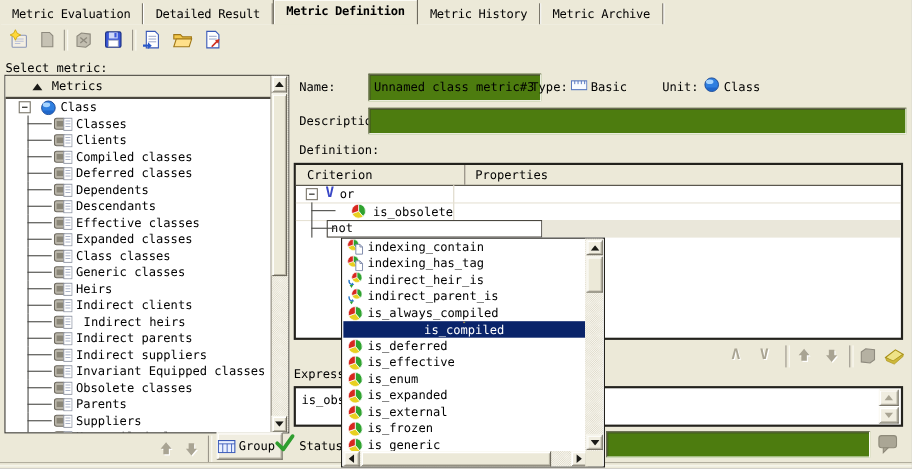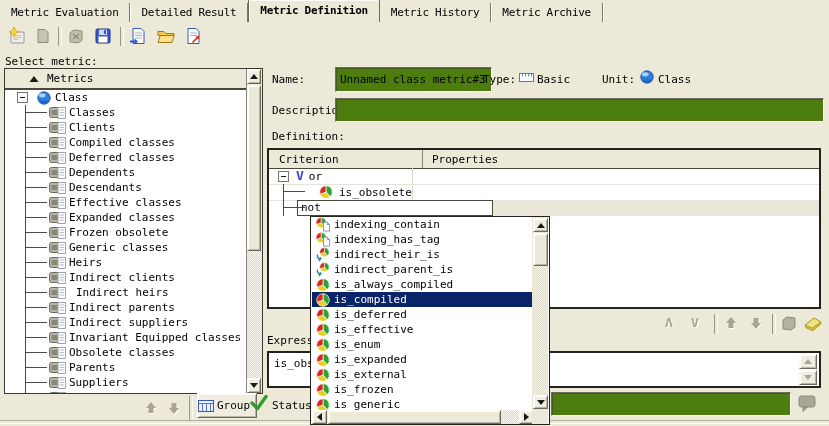--- a/index.html
+++ b/index.html
@@ -49,21 +49,21 @@
        border-bottom:1px solid #4a473f;display:flex;}
   .dcol1{width:143px;border-right:1px solid #8a867a;display:flex;align-items:center;padding-left:10px;}
   .dcol2{flex:1;display:flex;align-items:center;padding-left:9px;}
   .drow{position:absolute;left:0;right:0;display:flex;align-items:center;border-bottom:1px solid #e6e2d4;}
   .colline{position:absolute;left:143px;top:18px;bottom:0;border-left:1px solid #dcd8c8;}
   .vop{font-weight:bold;font-size:13px;color:#3947c6;line-height:12px;}
   
   .ddown{position:absolute;left:310px;top:216px;width:240px;height:209px;background:#fff;
        border:1px solid #23221c;box-sizing:border-box;z-index:10;}
   .ditem{display:flex;align-items:center;height:15px;white-space:pre;width:220px;}
-  .ditem.sel{background:#0a246a;color:#fff;}
+  .ditem.sel{background:#0a246a;color:#fff;flex-direction:column;}
   .glyphbtn{font-weight:bold;font-size:13px;color:#a9a493;text-shadow:1px 1px 0 #fff;}
 </style>
 </head>
 <body>
 
 <div class="win">
 
 <svg width="0" height="0" style="position:absolute">
   <defs>
     <symbol id="sym-pie" viewBox="0 0 14 14">
@@ -198,21 +198,21 @@
             <use href="#sym-metric"></use>
           </svg><span style="margin-left:3px">Descendants</span></div>
     <div class="trow"><span class="twig"></span><svg width="17" height="13">
             <use href="#sym-metric"></use>
           </svg><span style="margin-left:3px">Effective classes</span></div>
     <div class="trow"><span class="twig"></span><svg width="17" height="13">
             <use href="#sym-metric"></use>
           </svg><span style="margin-left:3px">Expanded classes</span></div>
     <div class="trow"><span class="twig"></span><svg width="17" height="13">
             <use href="#sym-metric"></use>
-          </svg><span style="margin-left:3px">Frozen obsolete</span></div>
+          </svg><span style="margin-left:3px">Class classes</span></div>
     <div class="trow"><span class="twig"></span><svg width="17" height="13">
             <use href="#sym-metric"></use>
           </svg><span style="margin-left:3px">Generic classes</span></div>
     <div class="trow"><span class="twig"></span><svg width="17" height="13">
             <use href="#sym-metric"></use>
           </svg><span style="margin-left:3px">Heirs</span></div>
     <div class="trow"><span class="twig"></span><svg width="17" height="13">
             <use href="#sym-metric"></use>
           </svg><span style="margin-left:3px">Indirect clients</span></div>
     <div class="trow"><span class="twig"></span><svg width="17" height="13">

